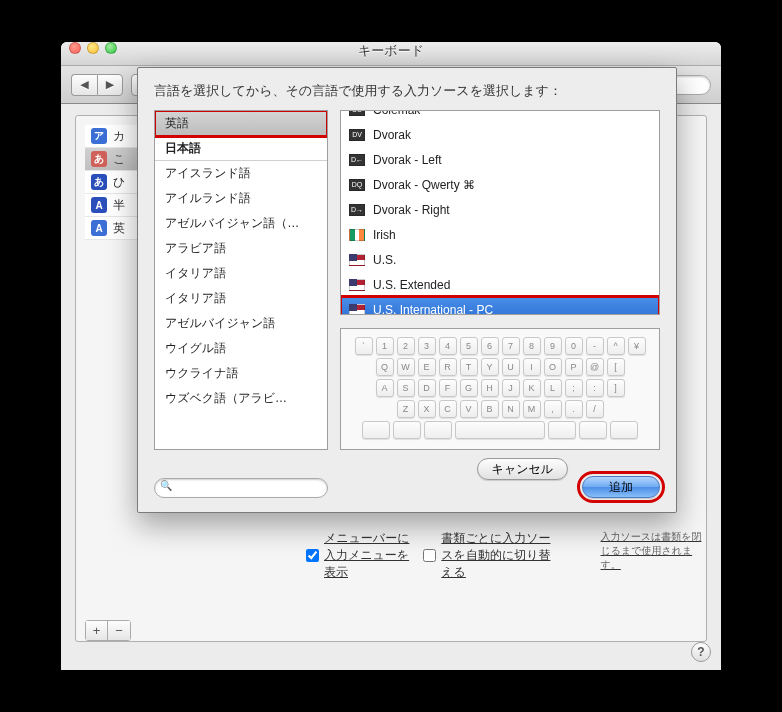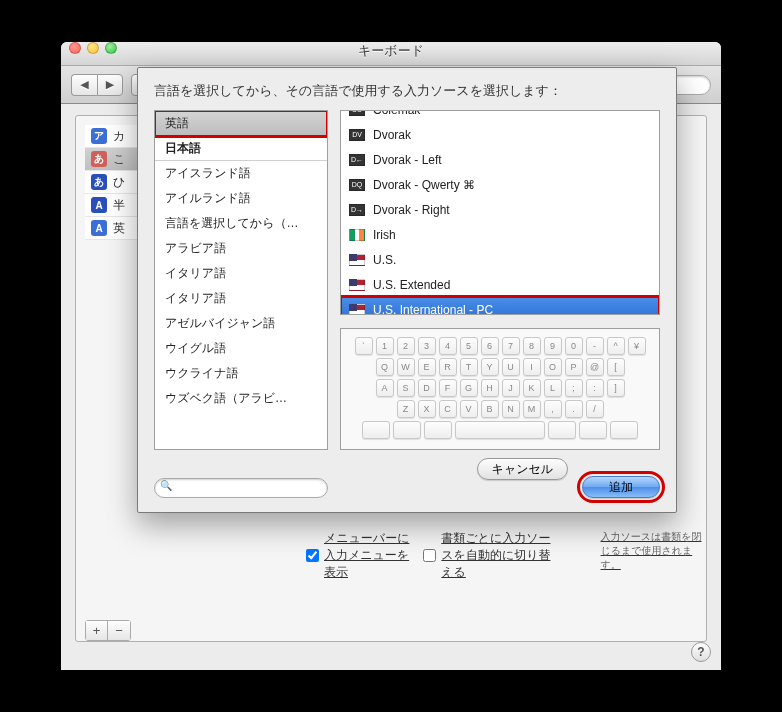--- a/index.html
+++ b/index.html
@@ -317,21 +317,21 @@
   </div>
 
   <div class="sheet">
     <div class="instruction">言語を選択してから、その言語で使用する入力ソースを選択します：</div>
 
     <div class="listbox langlist" id="langlist">
         <div class="litem selected hi-red">英語</div>
         <div class="litem bordered">日本語</div>
         <div class="litem">アイスランド語</div>
         <div class="litem">アイルランド語</div>
-        <div class="litem">言語を選択してから（…</div>
+        <div class="litem">アゼルバイジャン語（…</div>
         <div class="litem">アラビア語</div>
         <div class="litem">イタリア語</div>
         <div class="litem">イタリア語</div>
         <div class="litem">アゼルバイジャン語</div>
         <div class="litem">ウイグル語</div>
         <div class="litem">ウクライナ語</div>
         <div class="litem">ウズベク語（アラビ…</div>
       </div>
     <div class="listbox srclist" id="srclist">
         <div style="position: relative; top: -14px;">

